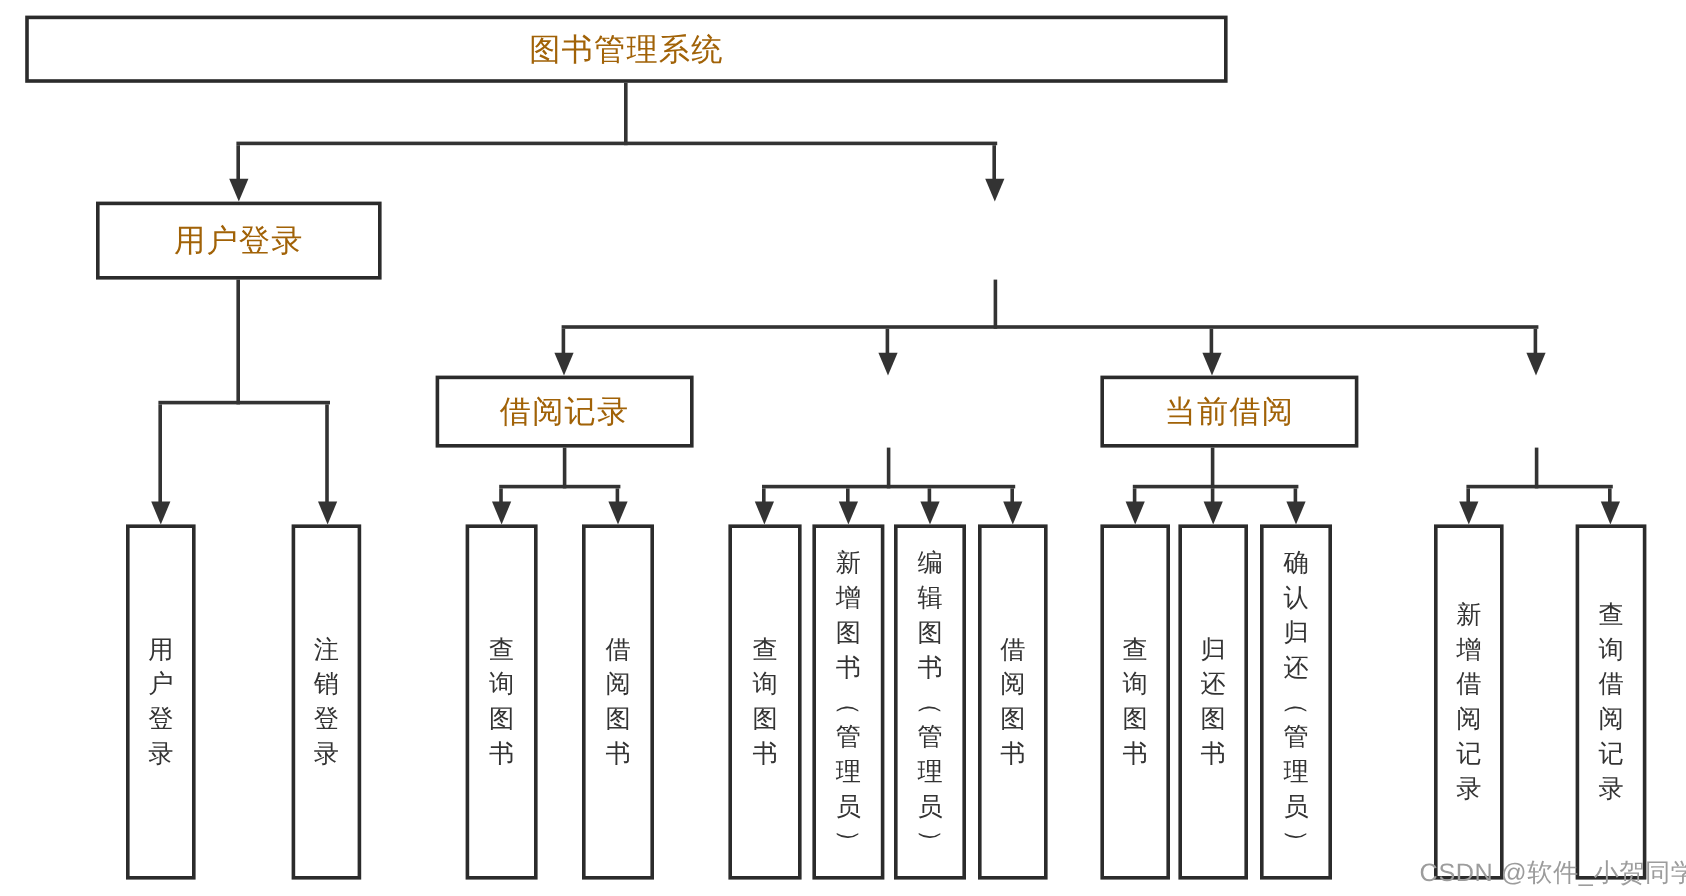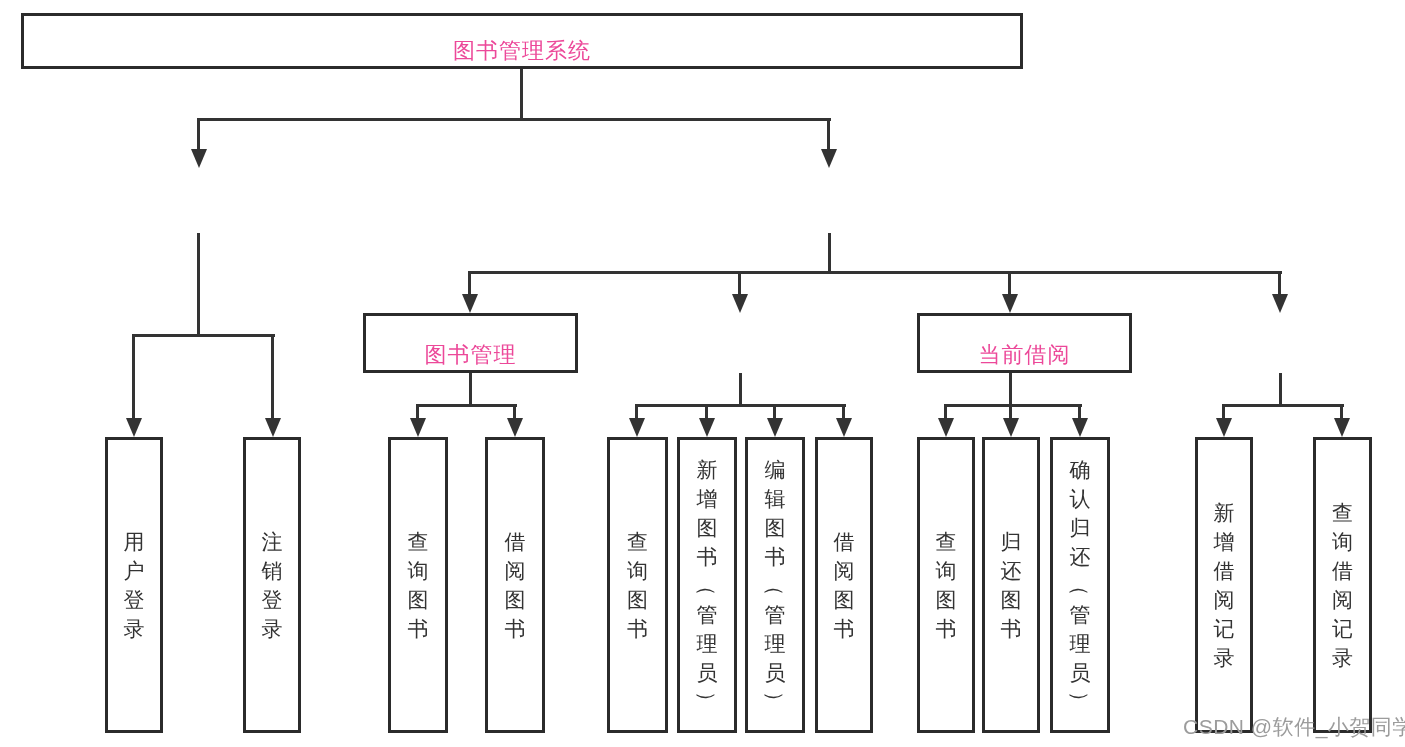--- a/index.html
+++ b/index.html
@@ -5,22 +5,22 @@
   html,body{margin:0;padding:0;}
   body{
     width:1405px;height:747px;position:relative;overflow:hidden;
     background:#ffffff;
     font-family:"Liberation Sans","DejaVu Sans",sans-serif;
   }
   .canvas{position:absolute;inset:0;}
   
   .box{
     position:absolute;box-sizing:border-box;background:#ffffff;
-    border:3px solid #2b2b2b;display:flex;align-items:flex-end;justify-content:center;
-    font-size:22px;color:#ec4899;letter-spacing:1px;white-space:nowrap;
+    border:3px solid #2b2b2b;display:flex;align-items:center;justify-content:center;
+    font-size:26px;color:#a16207;letter-spacing:1px;white-space:nowrap;
   }
   
   .vbox{
     position:absolute;box-sizing:border-box;background:#ffffff;
     border:3px solid #2b2b2b;top:437px;height:296px;
     display:flex;align-items:center;justify-content:center;
   }
   .vtext{
     display:flex;flex-direction:column;align-items:center;
     font-size:21px;line-height:29px;color:#333333;
@@ -58,20 +58,23 @@
   <div class="hline" style="left:197px;top:118px;width:634px"></div>
   <div class="arrow" style="left:190px;top:121px;height:47px">
       <i class="shaft"></i>
       <i class="head"></i>
     </div>
   <div class="arrow" style="left:820px;top:121px;height:47px">
       <i class="shaft"></i>
       <i class="head"></i>
     </div>
 
+  <div class="box" style="left:80px;top:168px;width:238px;height:65px">
+    <span>用户登录</span>
+  </div>
 
   <div class="vline" style="left:828px;top:233px;height:41px"></div>
   <div class="hline" style="left:468px;top:271px;width:814px"></div>
   <div class="arrow" style="left:461px;top:274px;height:39px">
       <i class="shaft"></i>
       <i class="head"></i>
     </div>
   <div class="arrow" style="left:731px;top:274px;height:39px">
       <i class="shaft"></i>
       <i class="head"></i>
@@ -79,21 +82,21 @@
   <div class="arrow" style="left:1001px;top:274px;height:39px">
       <i class="shaft"></i>
       <i class="head"></i>
     </div>
   <div class="arrow" style="left:1271px;top:274px;height:39px">
       <i class="shaft"></i>
       <i class="head"></i>
     </div>
 
   <div class="box" style="left:363px;top:313px;width:215px;height:60px">
-    <span>图书管理</span>
+    <span>借阅记录</span>
   </div>
   <div class="box" style="left:917px;top:313px;width:215px;height:60px">
     <span>当前借阅</span>
   </div>
 
   <div class="vline" style="left:197px;top:233px;height:104px"></div>
   <div class="hline" style="left:132px;top:334px;width:143px"></div>
   <div class="arrow" style="left:125px;top:337px;height:100px">
       <i class="shaft"></i>
       <i class="head"></i>

